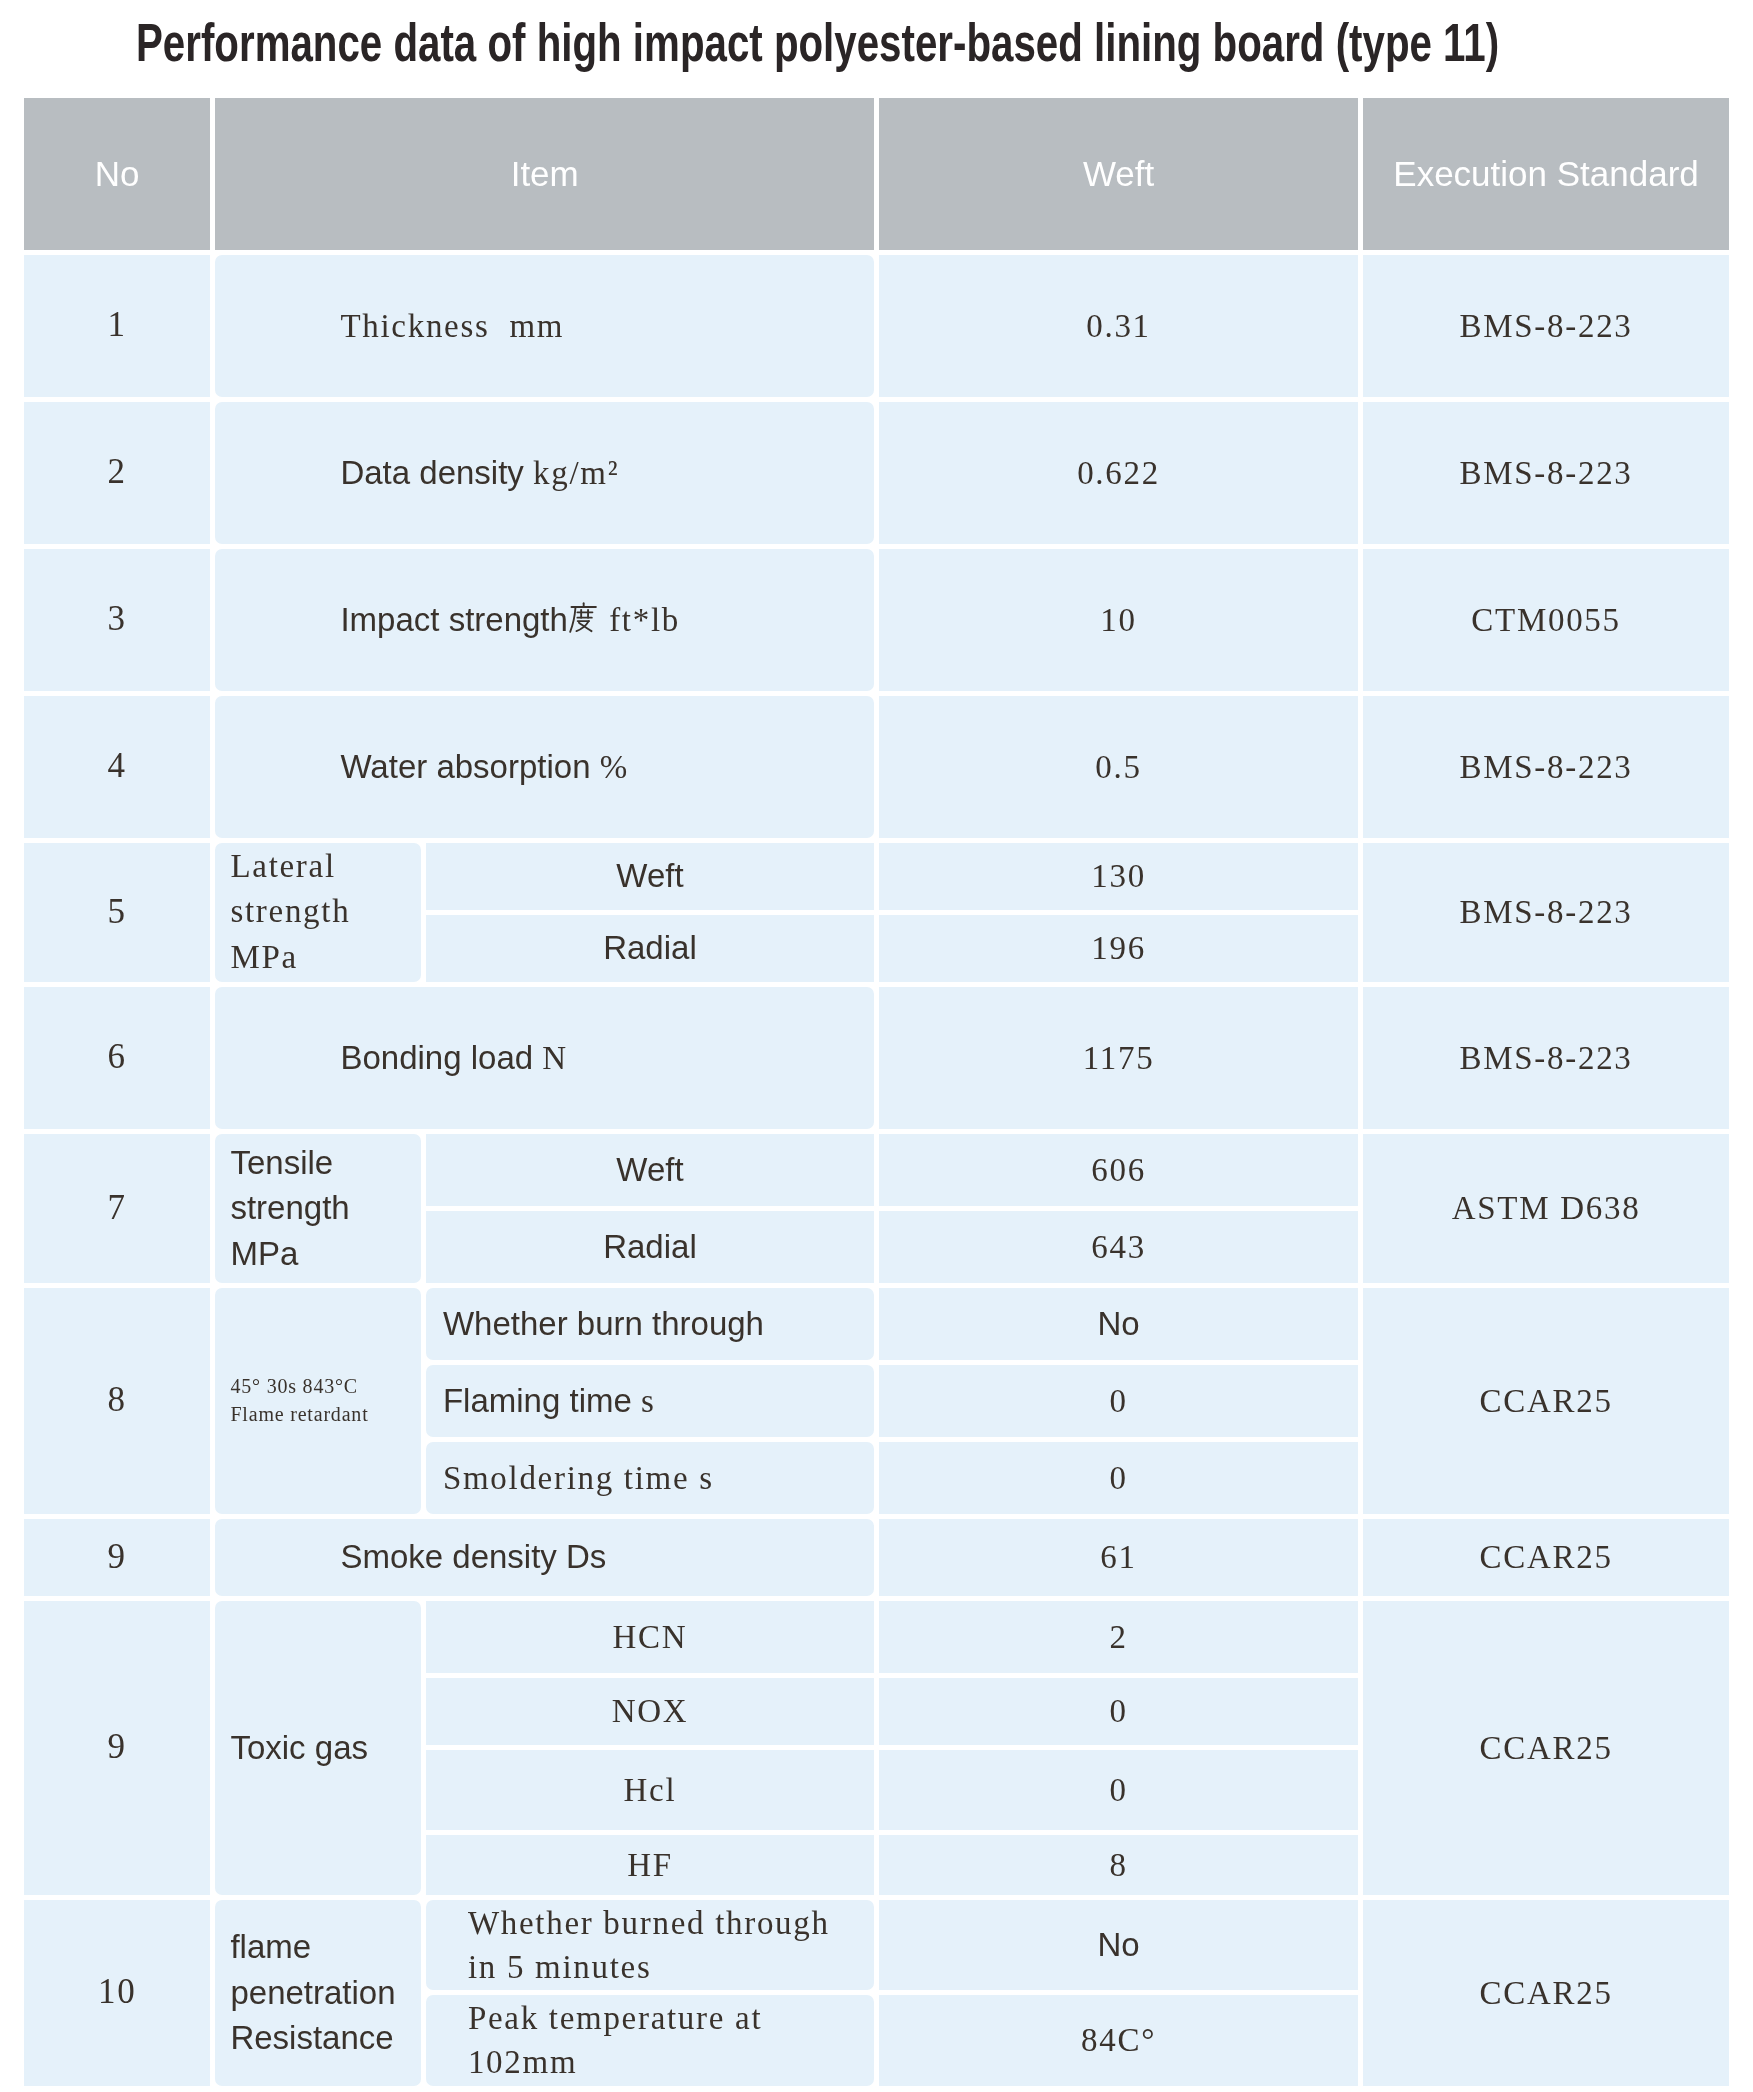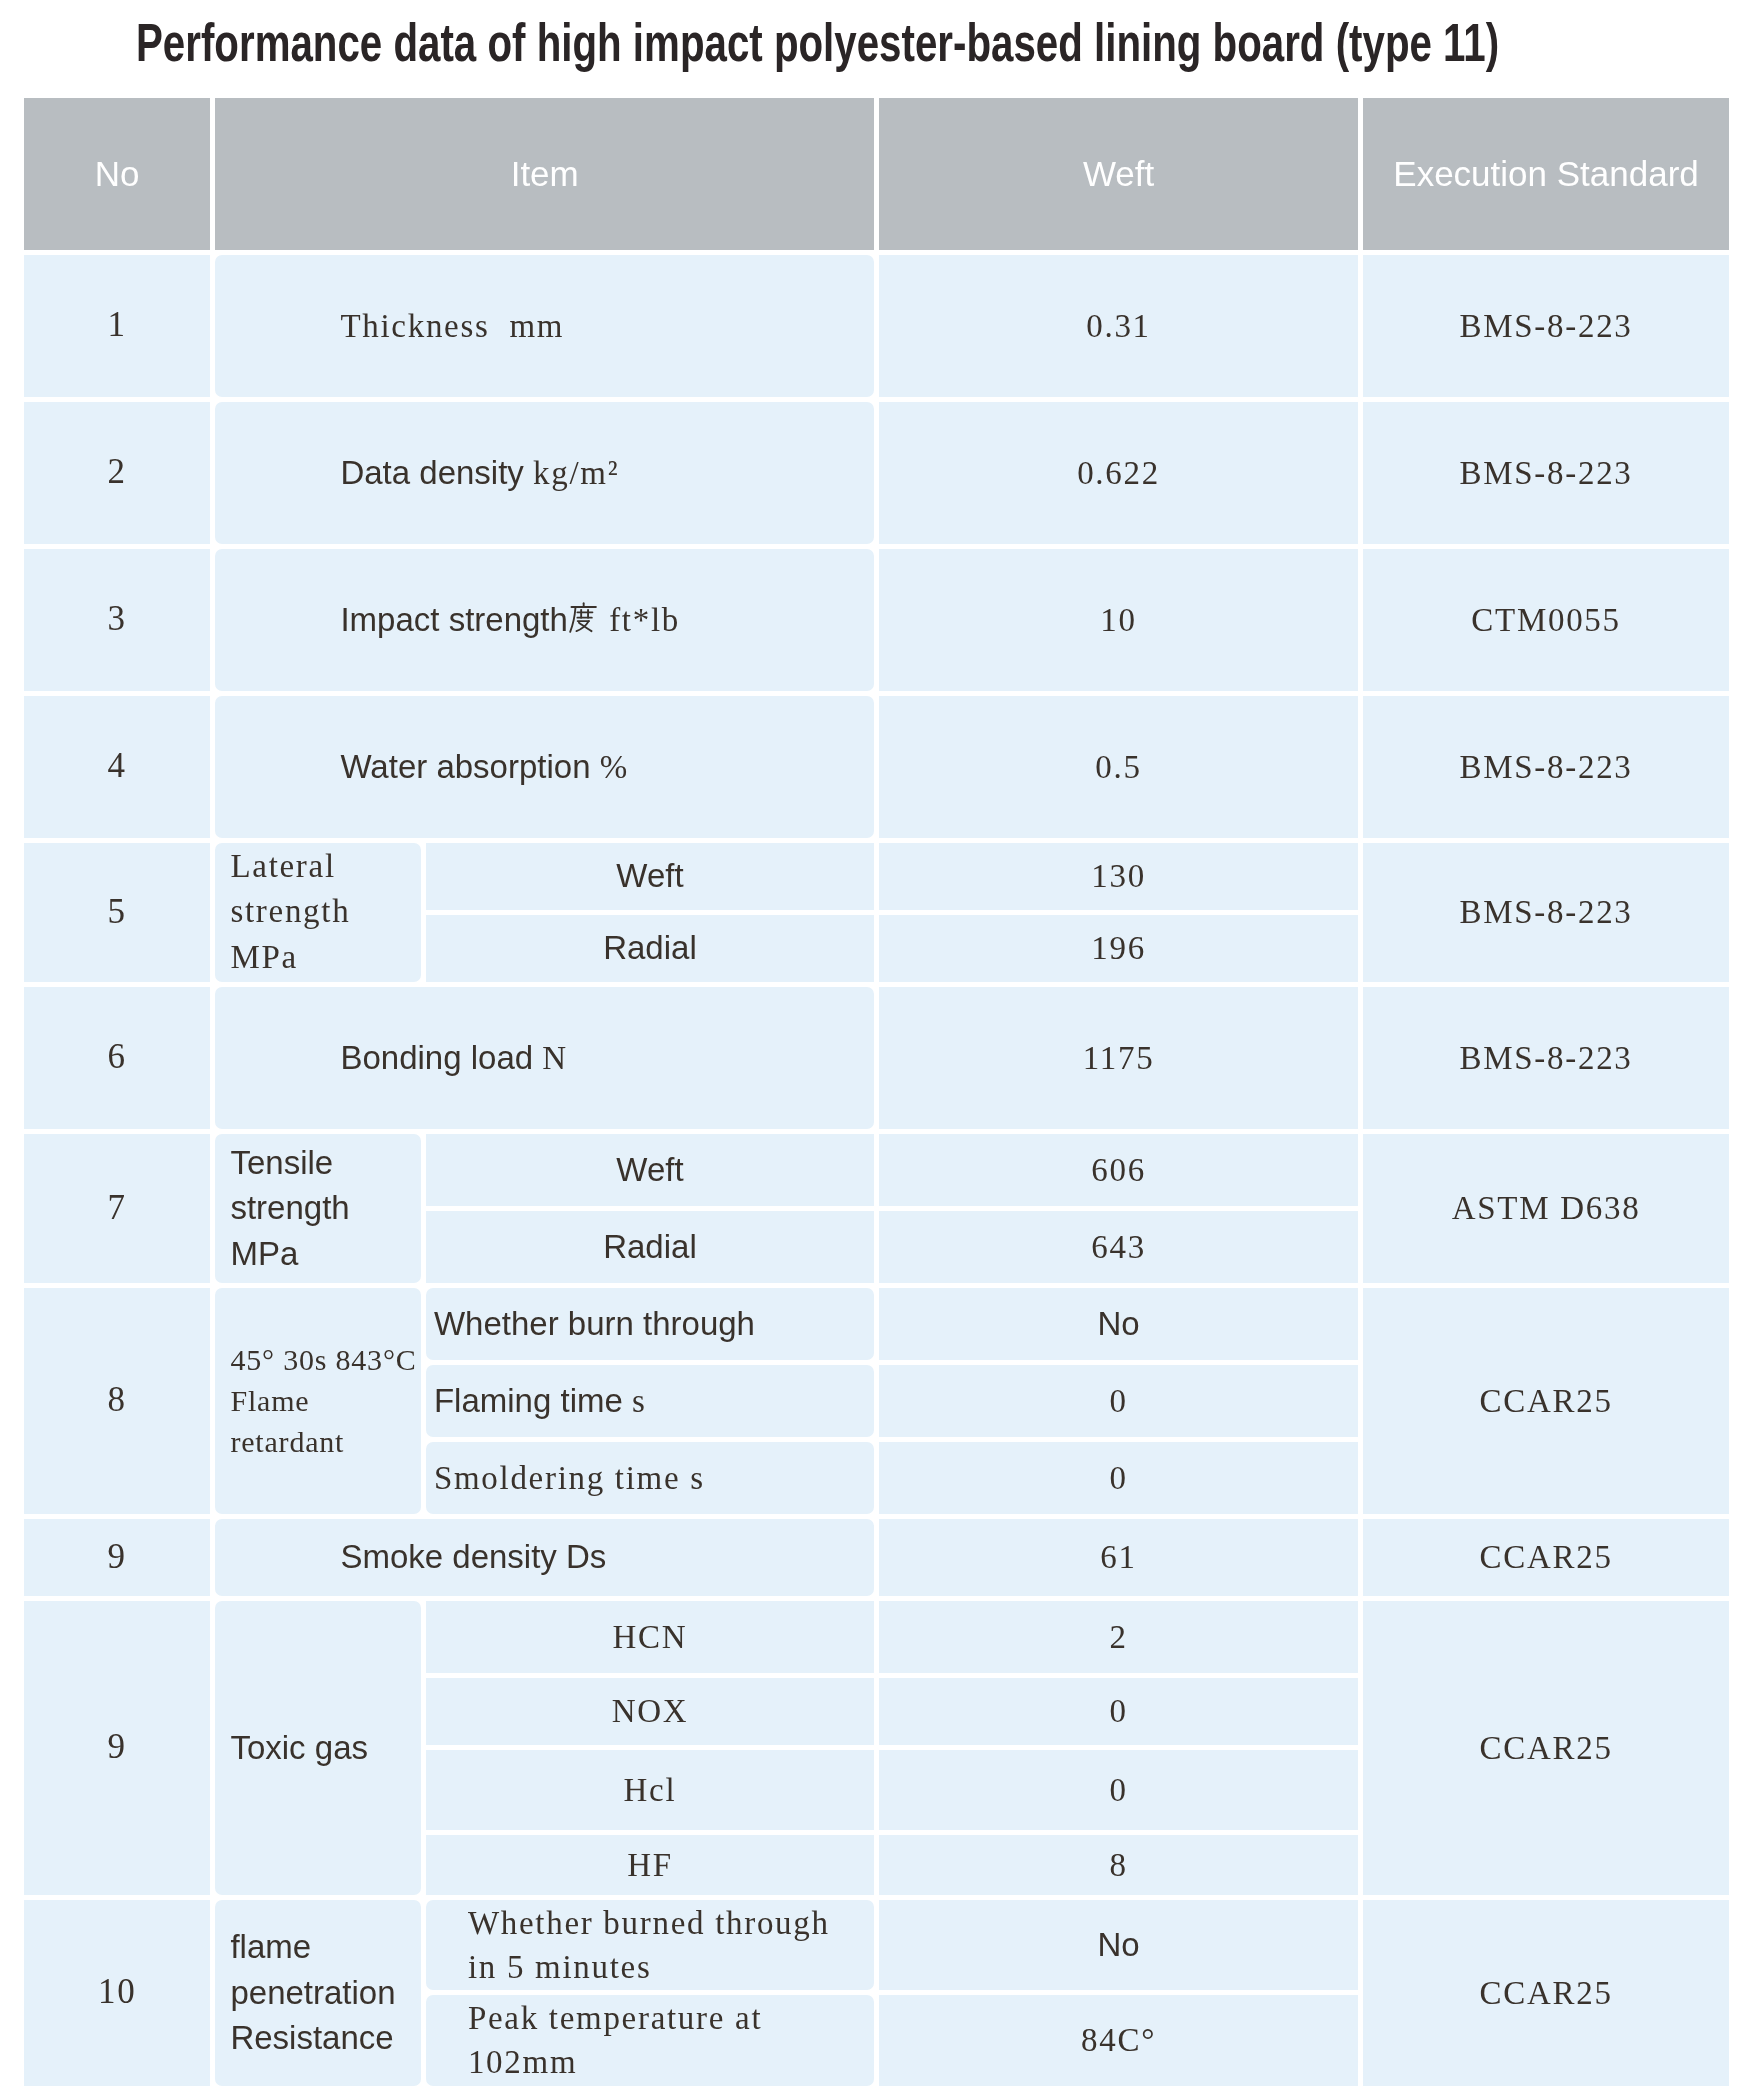--- a/index.html
+++ b/index.html
@@ -9,23 +9,23 @@
   table{border-collapse:separate;border-spacing:5.8px;table-layout:fixed;margin-left:19px;width:1715px;}
   th{background:#b8bdc1;color:#ffffff;font-weight:400;font-size:35px;height:150px;
      text-align:center;vertical-align:middle;}
   td{background:#e5f1fa;font-size:33px;text-align:center;vertical-align:middle;
      line-height:1.34;white-space:pre-wrap;}
   td.al{text-align:left;border-radius:7px;}
   .serif, span.serif{font-family:"Liberation Serif","DejaVu Serif",serif;letter-spacing:1.7px;}
   .p-item{padding-left:125px;}
   .p-lab{padding-left:15px;}
   .p-lab-sm{padding-left:15px;}
-  .p-sub{padding-left:8px;}
+  .p-sub{padding-left:17px;}
   .p-sub2{padding-left:42px;}
-  .small{font-size:30px;line-height:1.45;letter-spacing:0.8px;}
+  .small{font-size:20px;line-height:1.45;letter-spacing:0.8px;}
   .c-no{font-size:35px;}
   .c-label{line-height:1.38;}
   .du-icon{display:inline-block;width:0.95em;height:0.95em;vertical-align:-0.08em;}
   .du-icon svg{display:block;width:100%;height:100%;}
 </style>
 </head>
 <body>
 
 <h1 class="title">Performance data of high impact polyester-based lining board (type 11)</h1>
 

